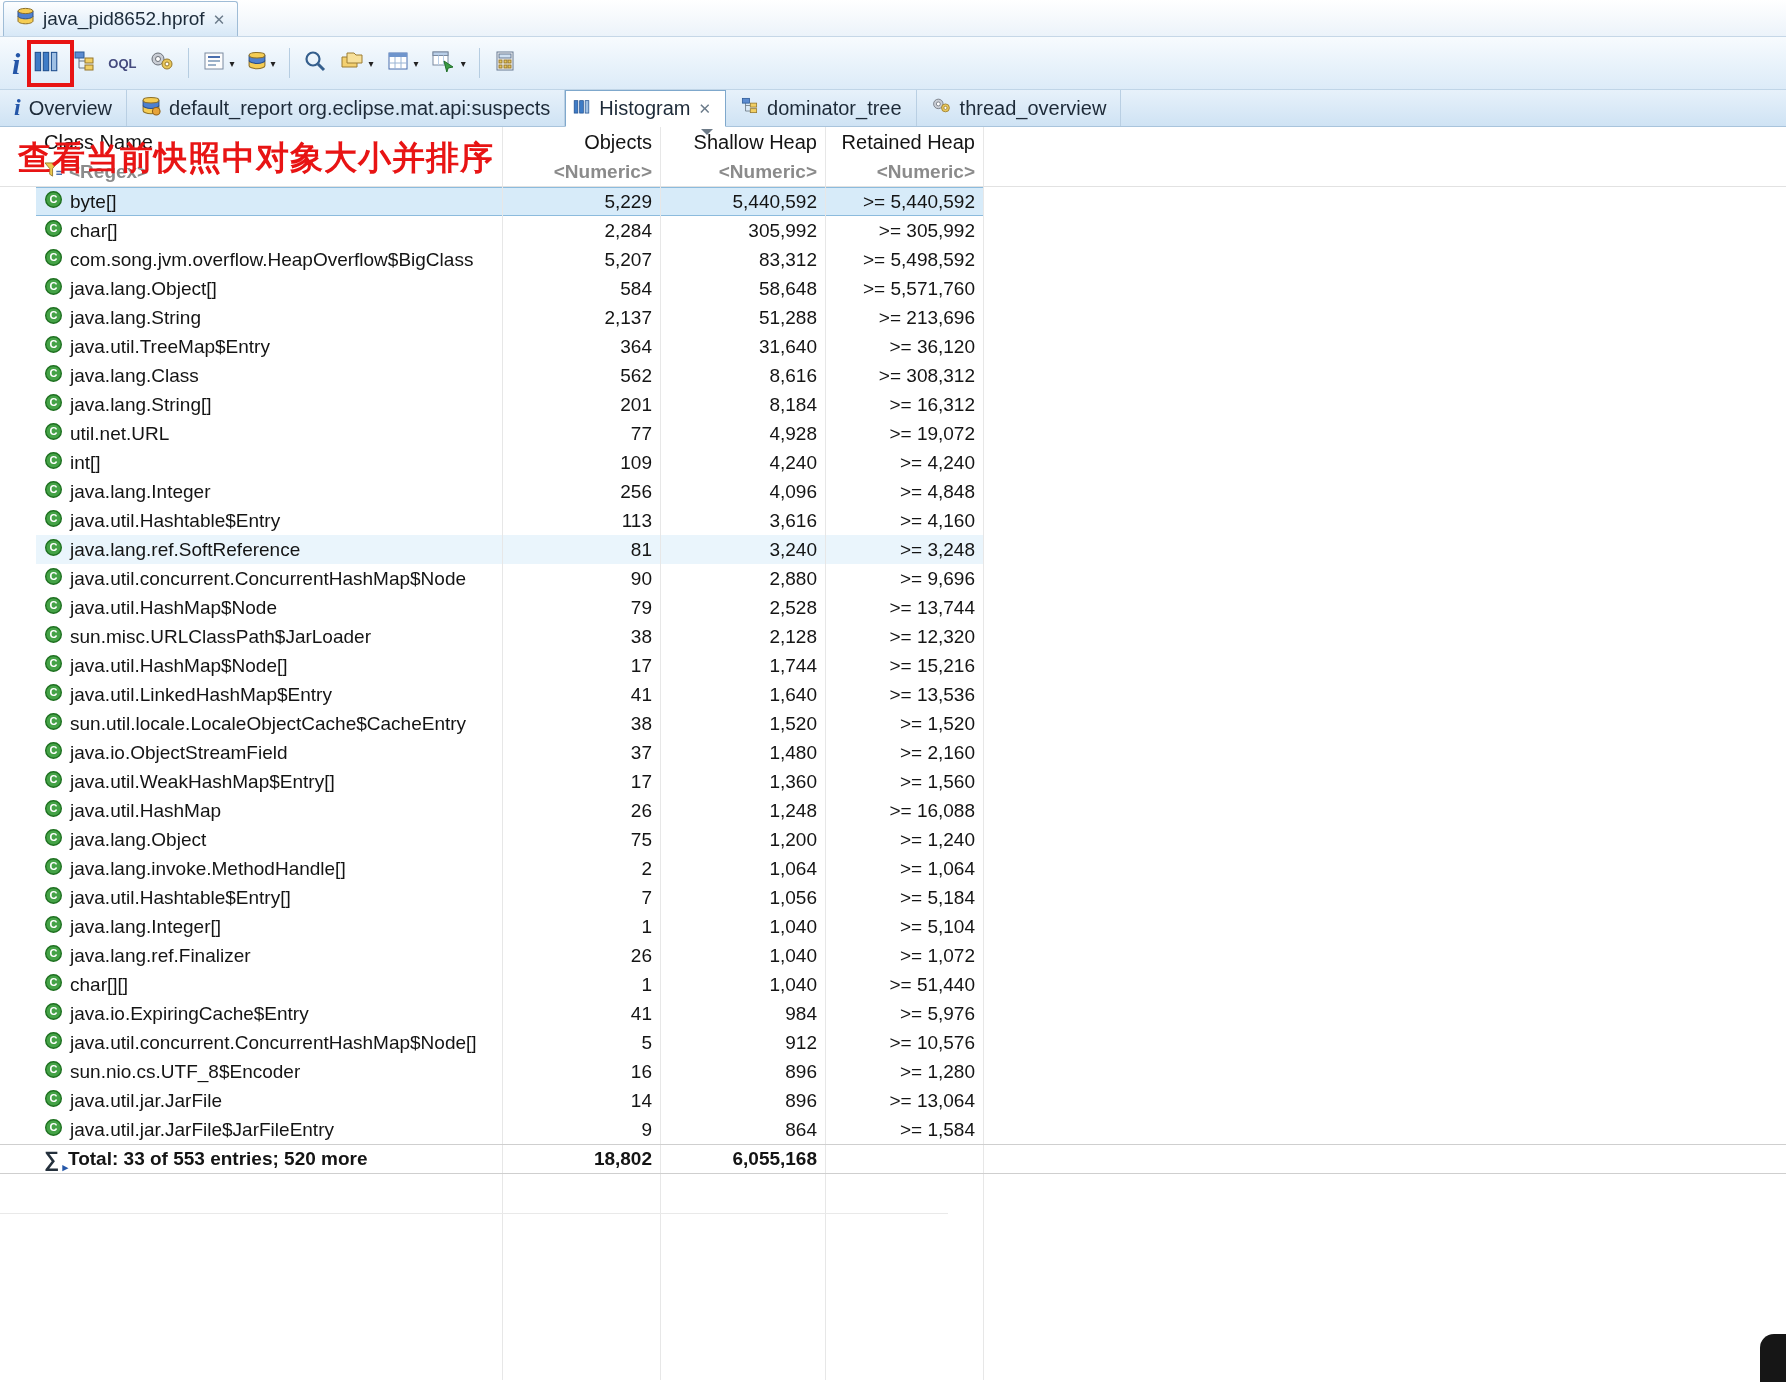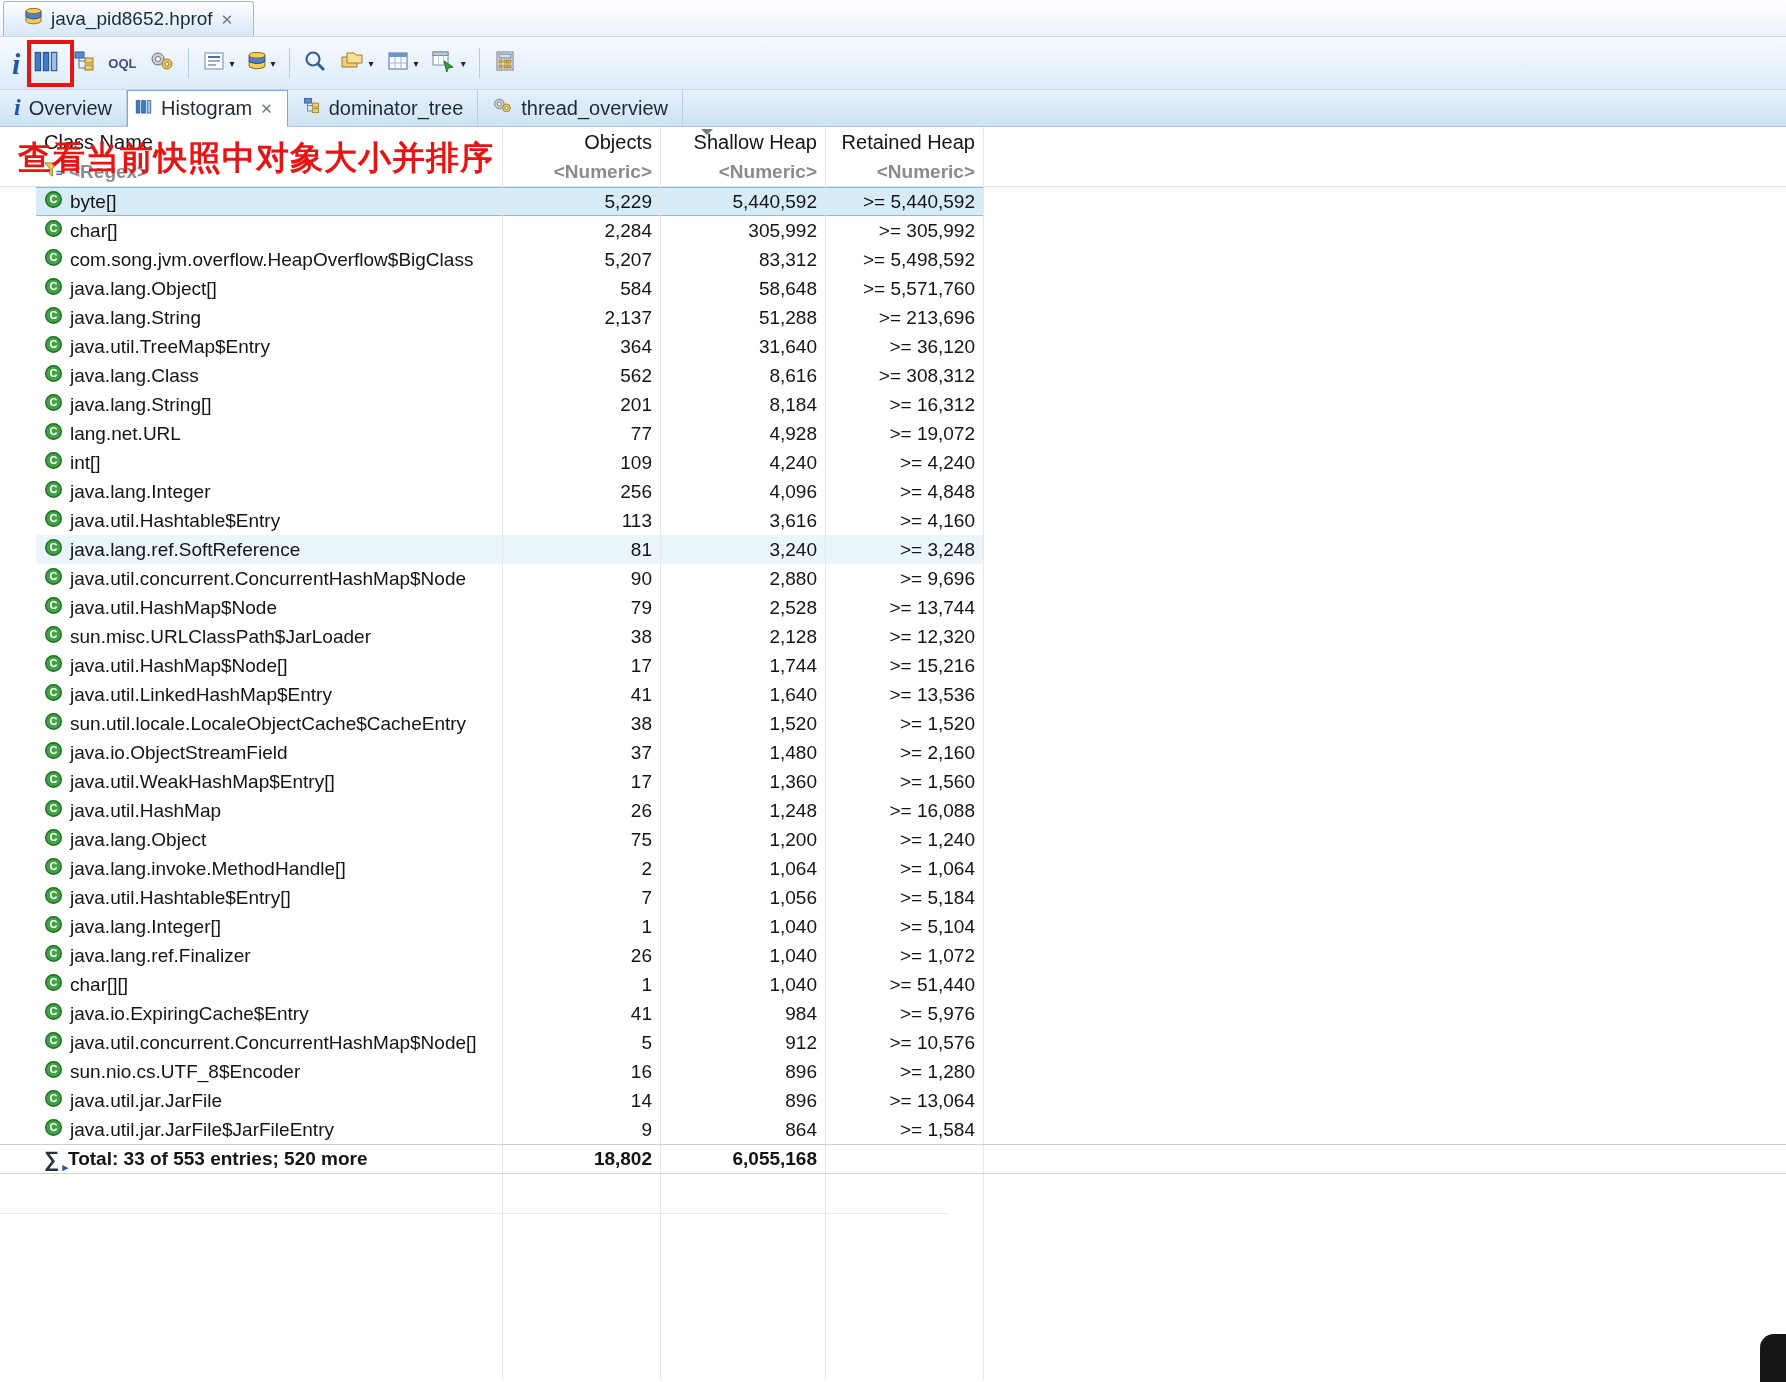--- a/index.html
+++ b/index.html
@@ -5,21 +5,21 @@
   * { box-sizing: border-box; margin: 0; padding: 0; }
   html, body { width: 1786px; height: 1382px; }
   body {
     position: relative; overflow: hidden; background: #fff;
     font-family: "Liberation Sans", sans-serif; color: #141414;
   }
 
   
   .editor-tabbar { height: 37px; background: linear-gradient(#ffffff, #ecf3fa);
     border-bottom: 1px solid #c6d7e7; display: flex; align-items: flex-end; padding-left: 3px; }
-  .editor-tab { display: flex; align-items: center; gap: 8px; height: 35px; padding: 0 20px;
+  .editor-tab { display: flex; align-items: center; gap: 8px; height: 35px; padding: 0 12px;
     background: linear-gradient(#fdfeff, #d7e8f7); border: 1px solid #9fbcd6; border-bottom: none;
     border-radius: 3px 3px 0 0; font-size: 19px; color: #1c2b3a; }
   .close { color: #6b7b8a; font-size: 15px; line-height: 1; cursor: default; }
 
   
   .toolbar { height: 53px; background: linear-gradient(#f7fbfe, #dcebf8);
     border-bottom: 1px solid #c0d5e7; display: flex; align-items: center; padding: 0 6px; position: relative; }
   .tbtn { height: 40px; display: flex; align-items: center; justify-content: center; gap: 2px;
     padding: 0 6px; border-radius: 3px; }
   .tsep { width: 1px; height: 30px; background: #b6cde1; margin: 0 7px; }
@@ -204,20 +204,31 @@
     </span>
   </div>
   <div class="red-box"></div>
 </div>
 
 <div class="viewtabs">
   <div class="vtab">
     <span class="info-i sm">i</span>
     <span>Overview</span>
   </div>
+  <div class="vtab">
+    <span>
+      <svg width="20" height="20" viewBox="0 0 19 19">
+        <path d="M2 9v5c0 1.5 3.4 2.8 7.5 2.8S17 15.5 17 14V9" fill="#f5cd54" stroke="#8e7026"></path>
+        <path d="M2 4v5c0 1.5 3.4 2.8 7.5 2.8S17 10.5 17 9V4" fill="#4e80cf" stroke="#2b4f88"></path>
+        <ellipse cx="9.5" cy="4" rx="7.5" ry="2.6" fill="#f5cd54" stroke="#8e7026"></ellipse>
+        <circle cx="14.5" cy="14.5" r="3.6" fill="#e7a33a" stroke="#8e5f16"></circle>
+      </svg>
+    </span>
+    <span>default_report org.eclipse.mat.api:suspects</span>
+  </div>
   <div class="vtab active">
     <span>
       <svg width="19" height="19" viewBox="0 0 26 26">
         <rect x="3" y="5" width="5" height="17" fill="#3f7cc6" stroke="#1f4f8f"></rect>
         <rect x="10.5" y="5" width="5" height="17" fill="#3f7cc6" stroke="#1f4f8f"></rect>
         <rect x="18" y="5" width="5" height="17" fill="#9fc0e4" stroke="#1f4f8f"></rect>
       </svg>
     </span>
     <span>Histogram</span>
     <span class="close">✕</span>
@@ -415,21 +426,21 @@
   </div>
 
   <div class="grid trow">
     <div class="cell c-name">
       <span>
         <svg width="19" height="19" viewBox="0 0 19 19">
           <circle cx="9.5" cy="9.5" r="7.8" fill="#44a246" stroke="#1e7020" stroke-width="1.4"></circle>
           <text x="9.5" y="13.4" text-anchor="middle" font-size="11" font-weight="bold" fill="#fff" font-family="Liberation Sans, sans-serif">C</text>
         </svg>
       </span>
-      <span class="cname">lang.net.URL</span>
+      <span class="cname">util.net.URL</span>
     </div>
     <div class="cell c-num num-objects">77</div>
     <div class="cell c-num num-shallow">4,928</div>
     <div class="cell c-num num-retained">&gt;= 19,072</div>
     <div class="cell c-rest"></div>
   </div>
 
   <div class="grid trow">
     <div class="cell c-name">
       <span>

